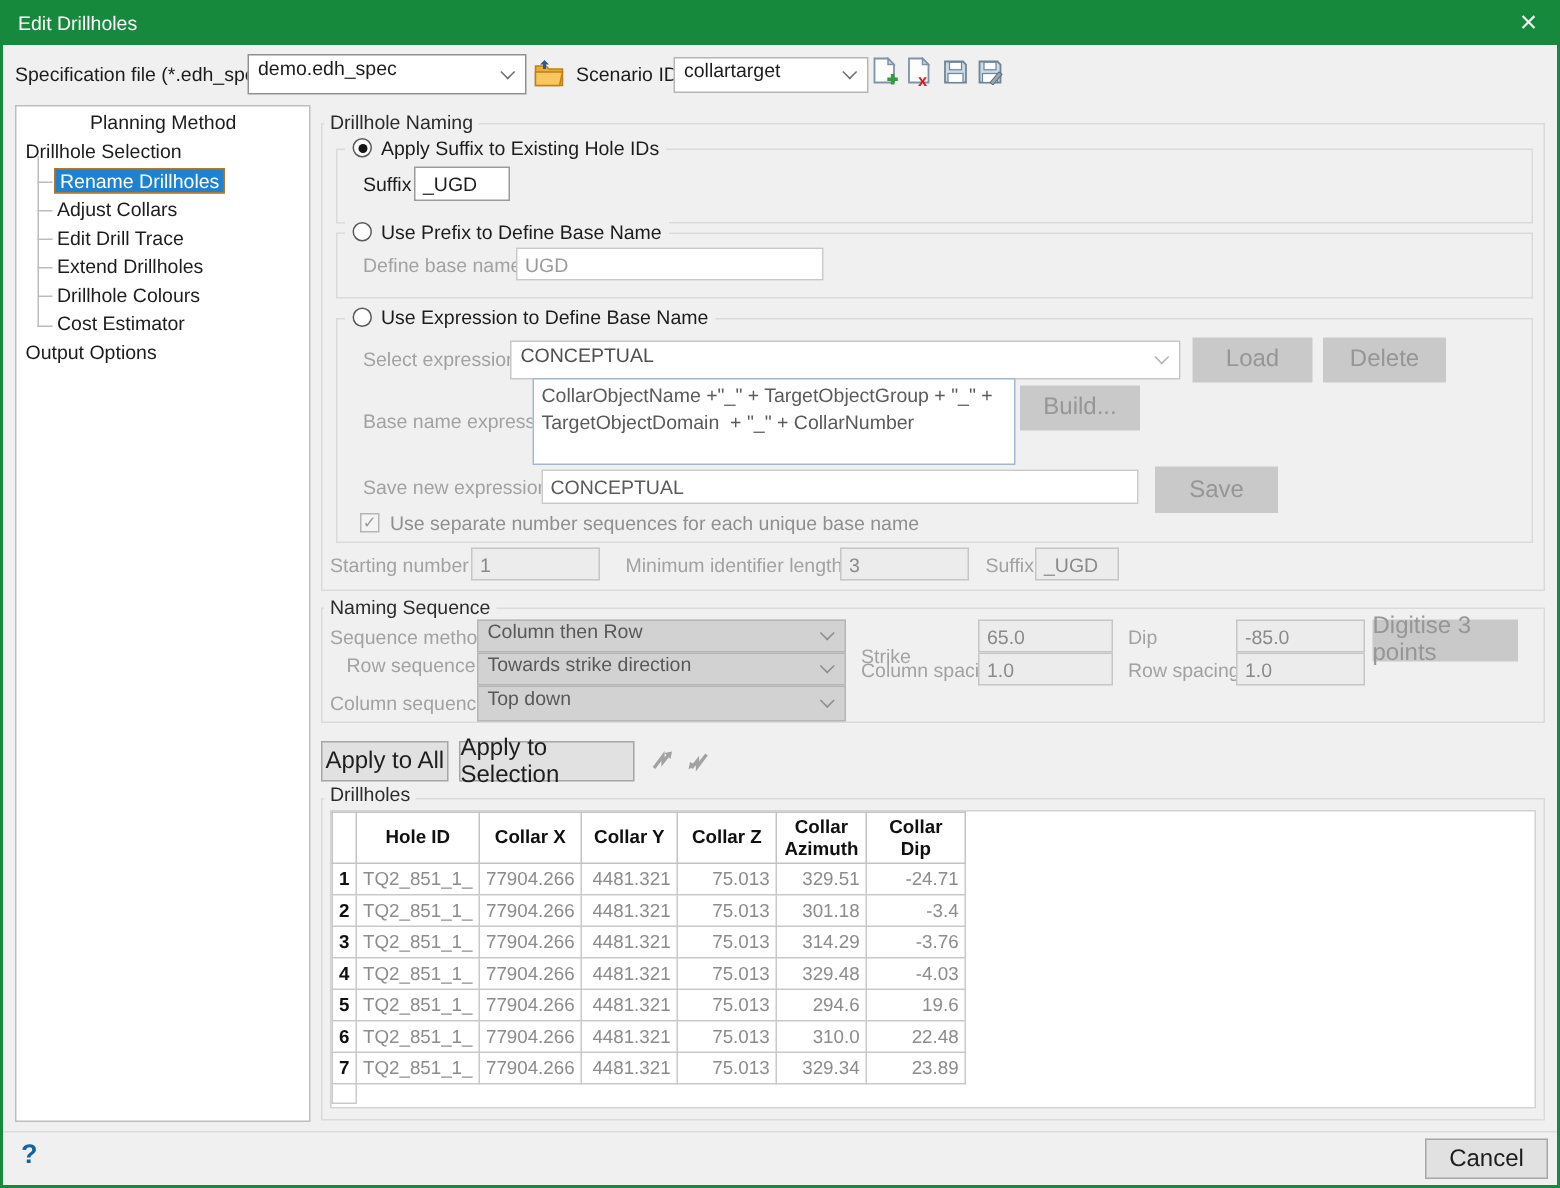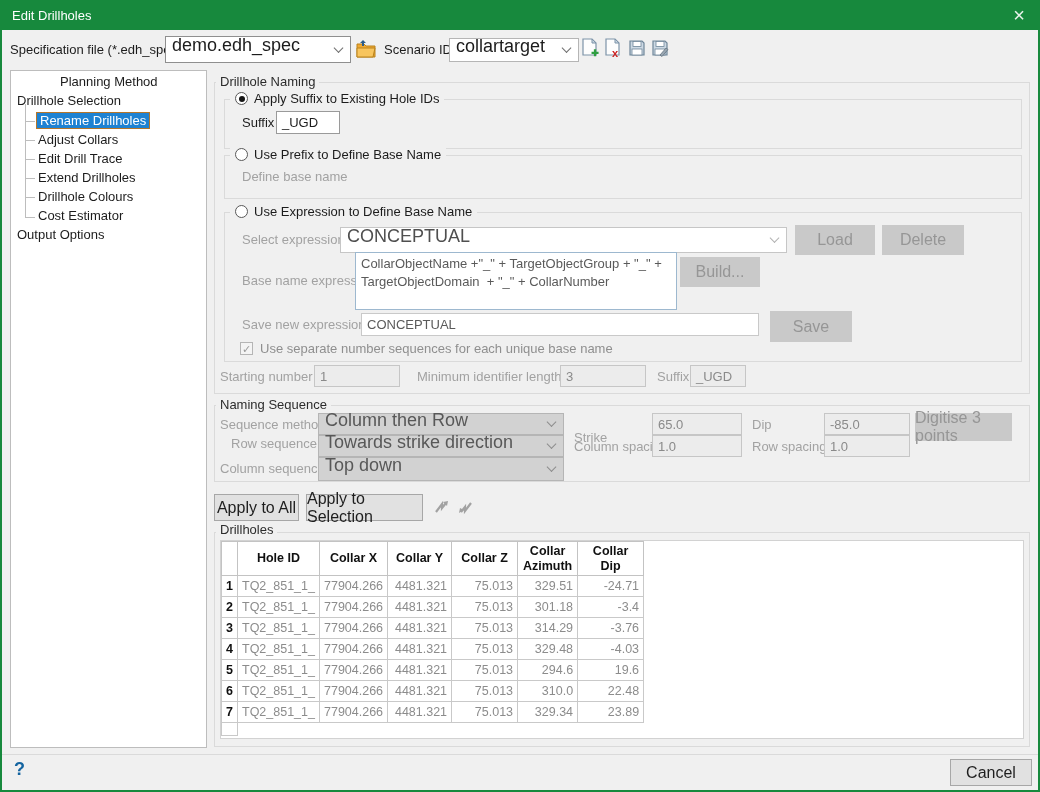--- a/index.html
+++ b/index.html
@@ -13,21 +13,21 @@
   .close { position:absolute; right:0; top:0; width:42px; height:30px; display:flex;
            align-items:center; justify-content:center; color:#eaf4ec; font-size:20px; cursor:pointer; }
   
   .lbl { position:absolute; font-size:13px; color:#1c1c1c; white-space:nowrap; }
   .lbl.dis { color:#a2a2a2; }
   .inp { position:absolute; background:#fff; border:1px solid #9a9a9a; font-size:13px;
          color:#1c1c1c; padding:0 5px; display:flex; align-items:center; }
   .inp.dwhite { border-color:#c9c9c9; color:#9a9a9a; }      
   .inp.dgray  { background:#ececec; border-color:#c6c6c6; color:#8a8a8a; } 
   .inp.dval   { border-color:#c9c9c9; color:#5a5a5a; }      
-  .combo { position:absolute; background:#fff; border:1px solid #8f8f8f; font-size:18px;
+  .combo { position:absolute; background:#fff; border:1px solid #8f8f8f; font-size:13px;
            color:#1c1c1c; padding:0 20px 8px 6px; display:flex; align-items:center; }
   .combo::after { content:''; position:absolute; right:8px; top:42%; width:6px; height:6px;
                   border-right:1.4px solid #6f6f6f; border-bottom:1.4px solid #6f6f6f;
                   transform:translateY(-50%) rotate(45deg); }
   .combo.dwhite { border-color:#c6c6c6; color:#4f4f4f; }
   .combo.dwhite::after { border-color:#b3b3b3; }
   .combo.ddark { background:#d2d2d2; border-color:#b5b5b5; color:#585858; }
   .combo.ddark::after { border-color:#8d8d8d; }
   .btn { position:absolute; background:#e1e1e1; border:1px solid #a7a7a7; font-size:16px;
          color:#1e1e1e; display:flex; align-items:center; justify-content:center; cursor:pointer; }
@@ -149,20 +149,21 @@
     </div>
     <div class="lbl" style="left:28px; top:45px;">Suffix</div>
     <div class="inp" style="left:62px; top:41px; width:64px; height:23px;">_UGD</div>
 
     <div class="grp" style="left:10px; top:85px; width:798px; height:44px;"></div>
     <div class="legend" style="left:16px; top:77px;">
       <span class="radio"></span>
       <span>Use Prefix to Define Base Name</span>
     </div>
     <div class="lbl dis" style="left:28px; top:99px;">Define base name</div>
+    <div class="inp dwhite" style="left:130px; top:95px; width:205px; height:22px;">UGD</div>
 
     <div class="grp" style="left:10px; top:142px; width:798px; height:150px;"></div>
     <div class="legend" style="left:16px; top:134px;">
       <span class="radio"></span>
       <span>Use Expression to Define Base Name</span>
     </div>
     <div class="lbl dis" style="left:28px; top:162px;">Select expression</div>
     <div class="combo dwhite" style="left:126px; top:157px; width:447px; height:26px;">
       <span>CONCEPTUAL</span>
     </div>

